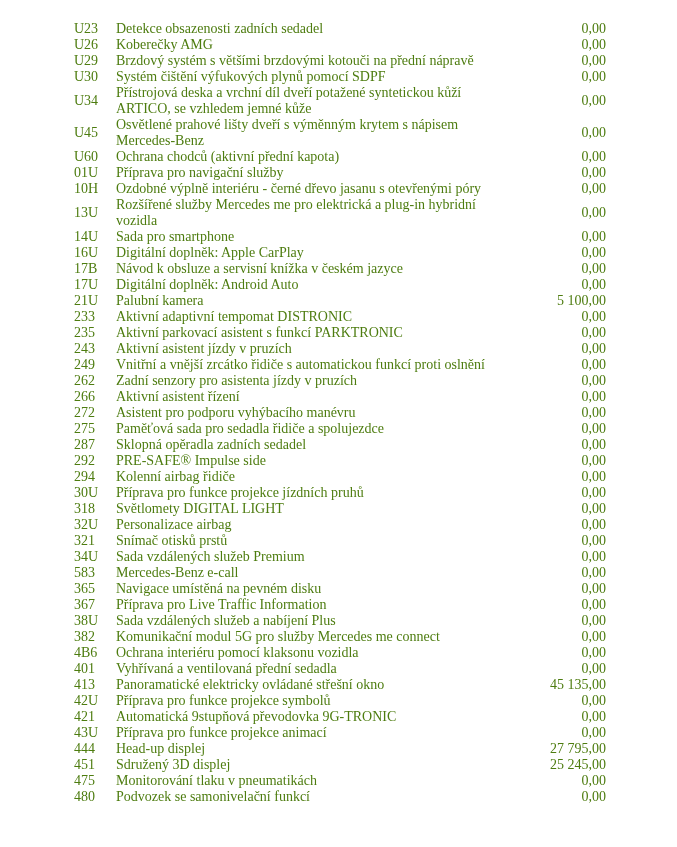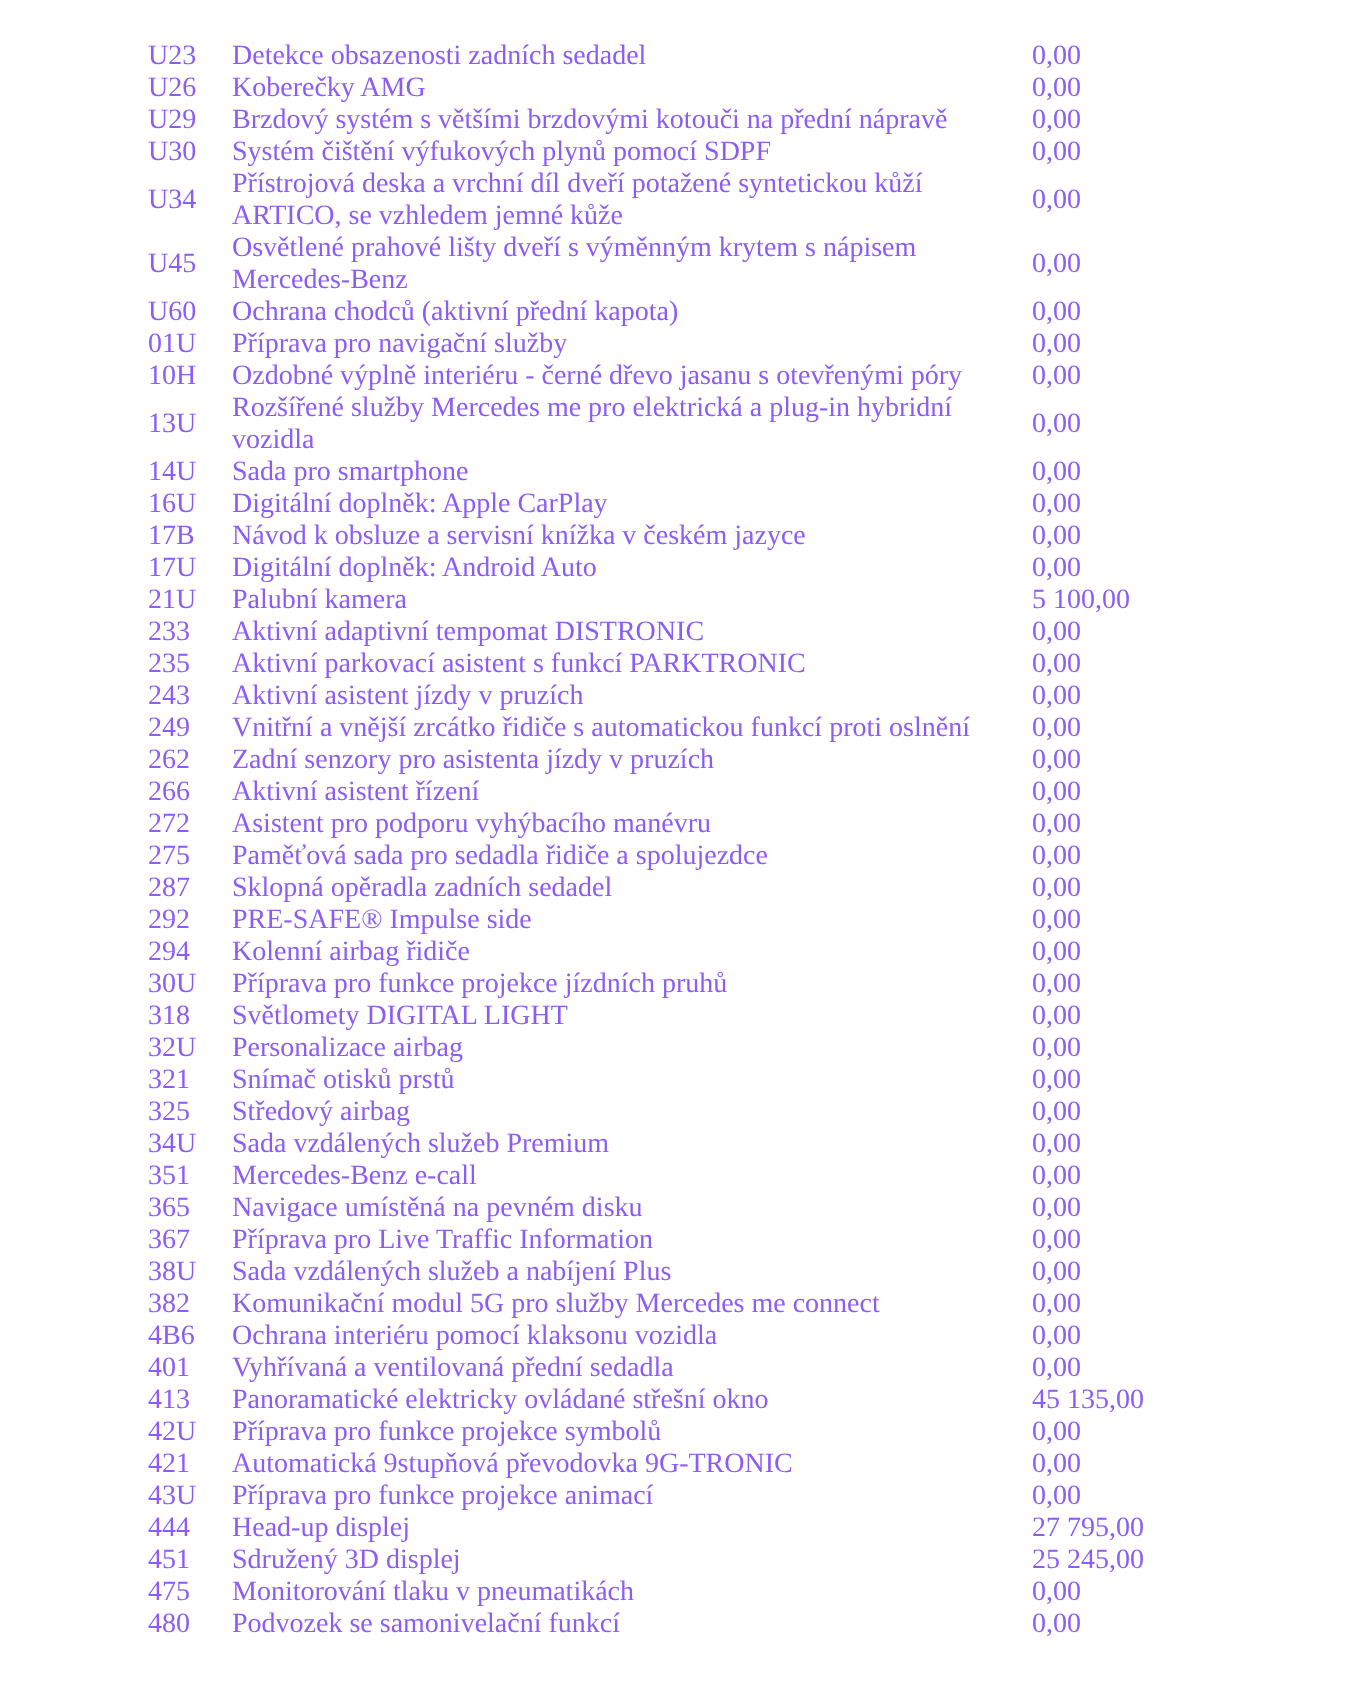--- a/index.html
+++ b/index.html
@@ -1,26 +1,26 @@
 <!DOCTYPE html>
 <html><head>
 <meta charset="utf-8">
 <style>
   html, body { margin: 0; padding: 0; background: #ffffff; }
   body { width: 677px; height: 847px; position: relative; overflow: hidden; }
   .page {
     position: absolute; left: 74px; top: 21px; width: 532px;
     font-family: "Liberation Serif", "DejaVu Serif", serif;
-    font-size: 14px; color: #8b5cf6; line-height: 16px;
+    font-size: 14px; color: #4d7c0f; line-height: 16px;
   }
   table { border-collapse: collapse; width: 100%; }
   td { padding: 0; vertical-align: middle; }
   td.code { width: 42px; }
   td.desc { width: 400px; }
-  td.price { text-align: left; white-space: nowrap; }
+  td.price { text-align: right; white-space: nowrap; }
 </style>
 </head>
 <body>
 
 <div class="page">
   <table>
     <tbody id="rows">
         <tr>
           <td class="code">U23</td>
           <td class="desc">Detekce obsazenosti zadních sedadel</td>
@@ -165,31 +165,26 @@
           <td class="code">32U</td>
           <td class="desc">Personalizace airbag</td>
           <td class="price">0,00</td>
         </tr>
         <tr>
           <td class="code">321</td>
           <td class="desc">Snímač otisků prstů</td>
           <td class="price">0,00</td>
         </tr>
         <tr>
-          <td class="code">325</td>
-          <td class="desc">Středový airbag</td>
-          <td class="price">0,00</td>
-        </tr>
-        <tr>
           <td class="code">34U</td>
           <td class="desc">Sada vzdálených služeb Premium</td>
           <td class="price">0,00</td>
         </tr>
         <tr>
-          <td class="code">351</td>
+          <td class="code">583</td>
           <td class="desc">Mercedes-Benz e-call</td>
           <td class="price">0,00</td>
         </tr>
         <tr>
           <td class="code">365</td>
           <td class="desc">Navigace umístěná na pevném disku</td>
           <td class="price">0,00</td>
         </tr>
         <tr>
           <td class="code">367</td>

